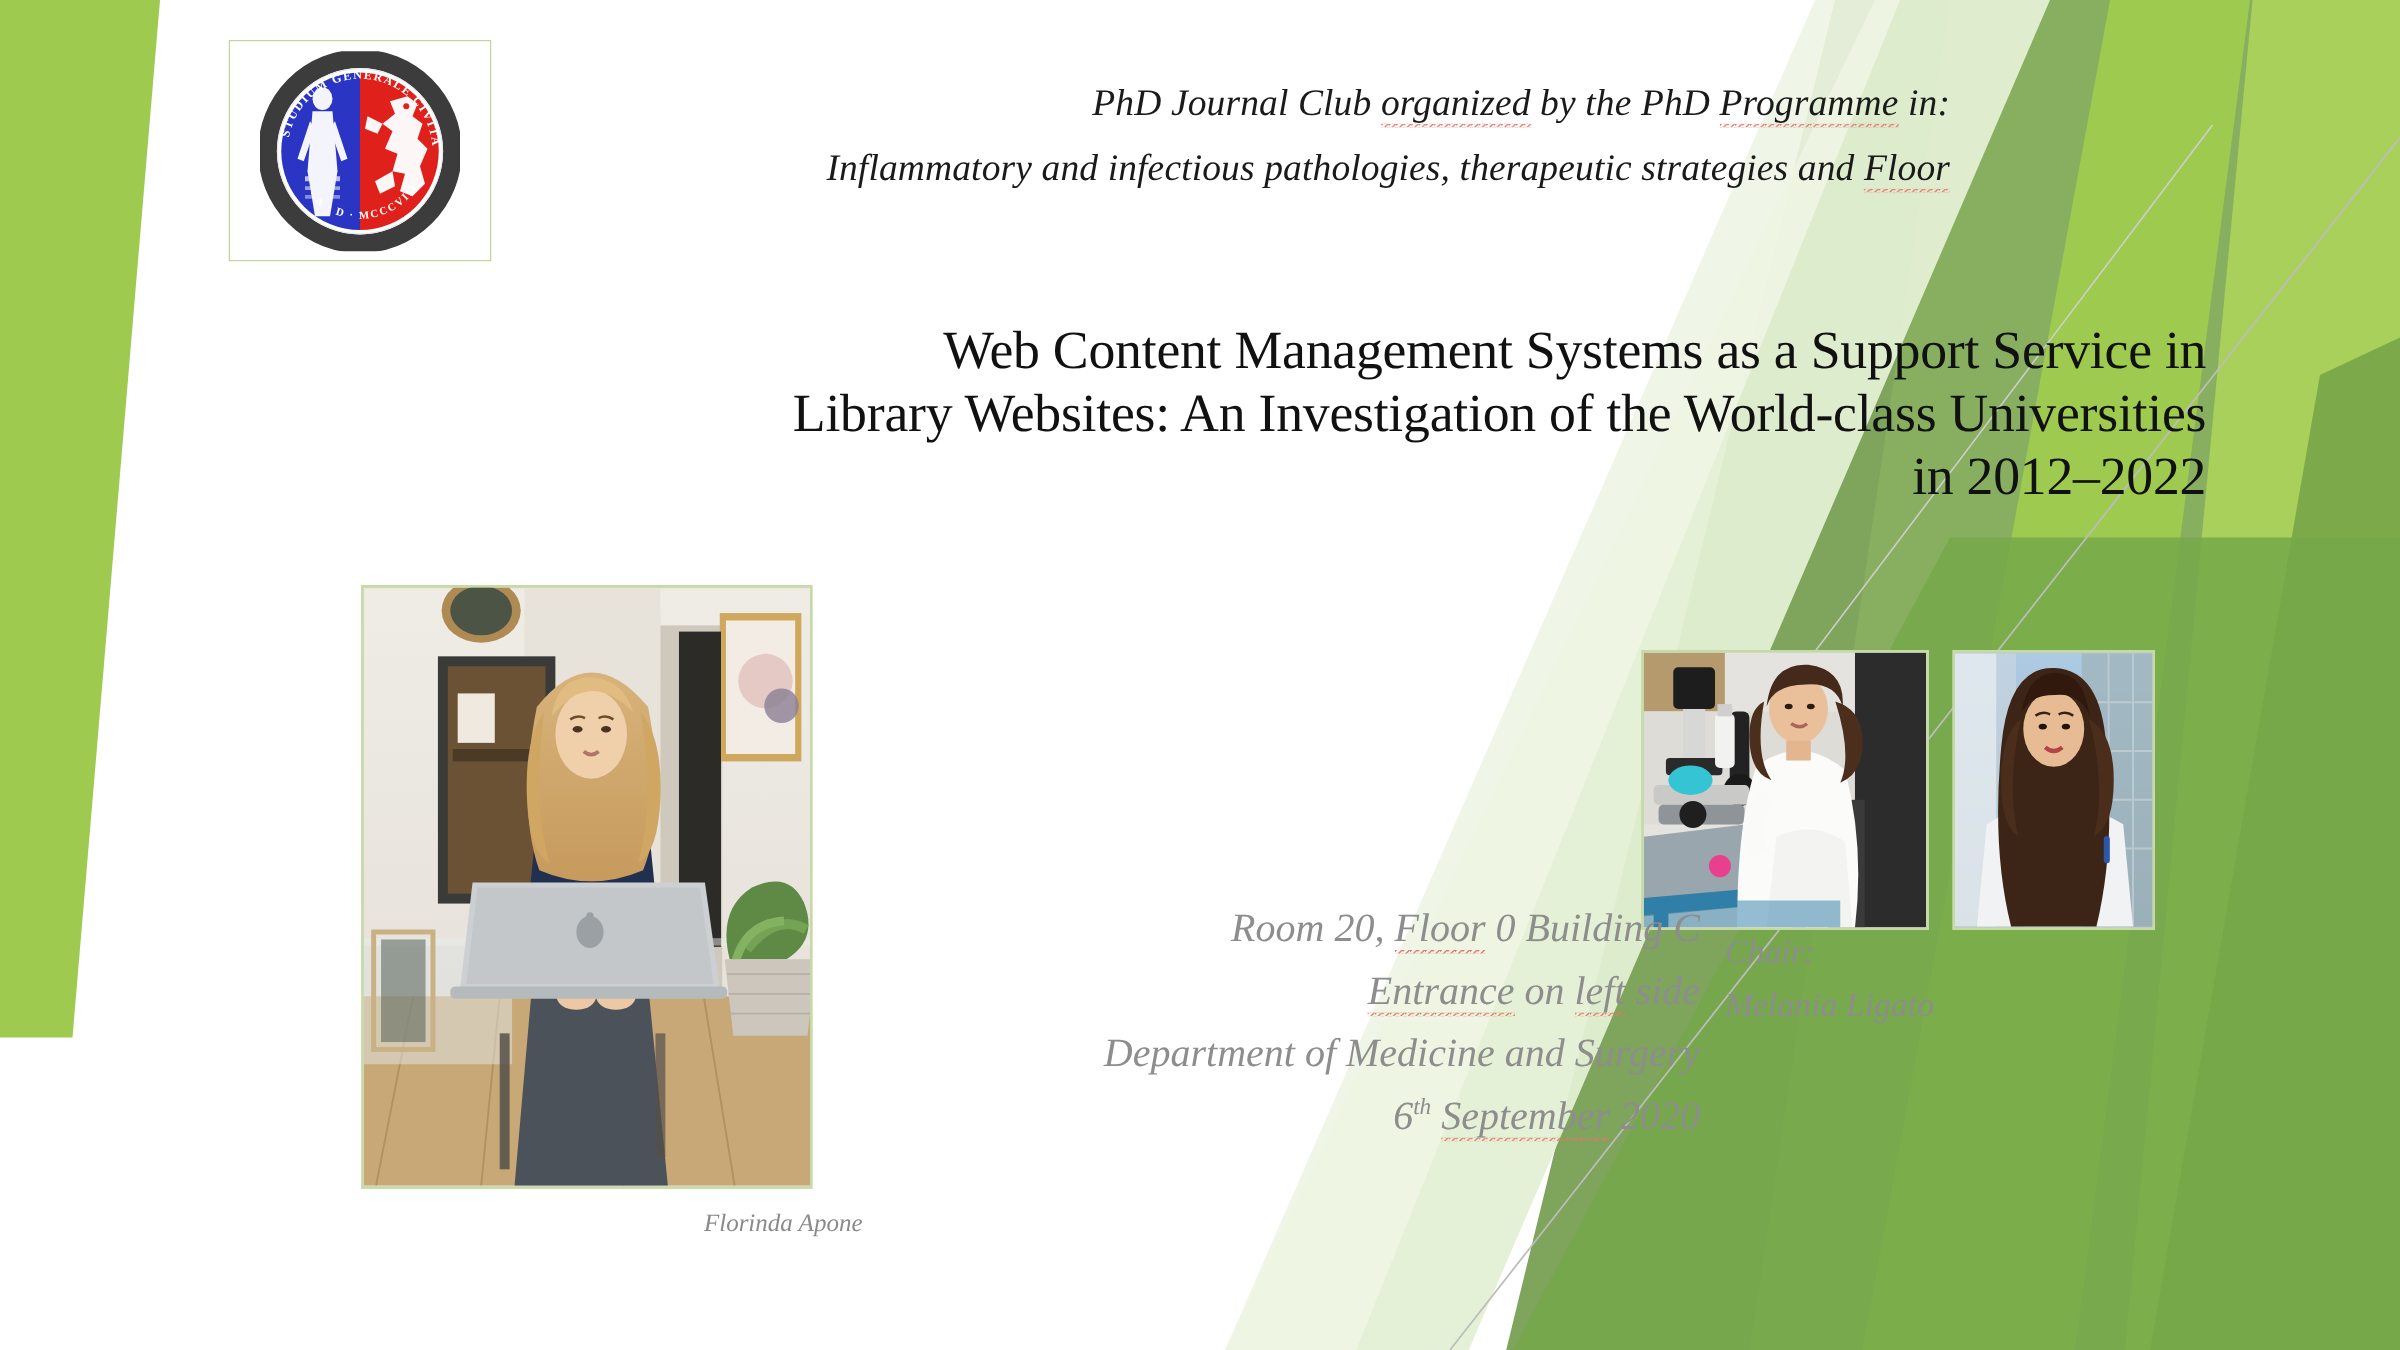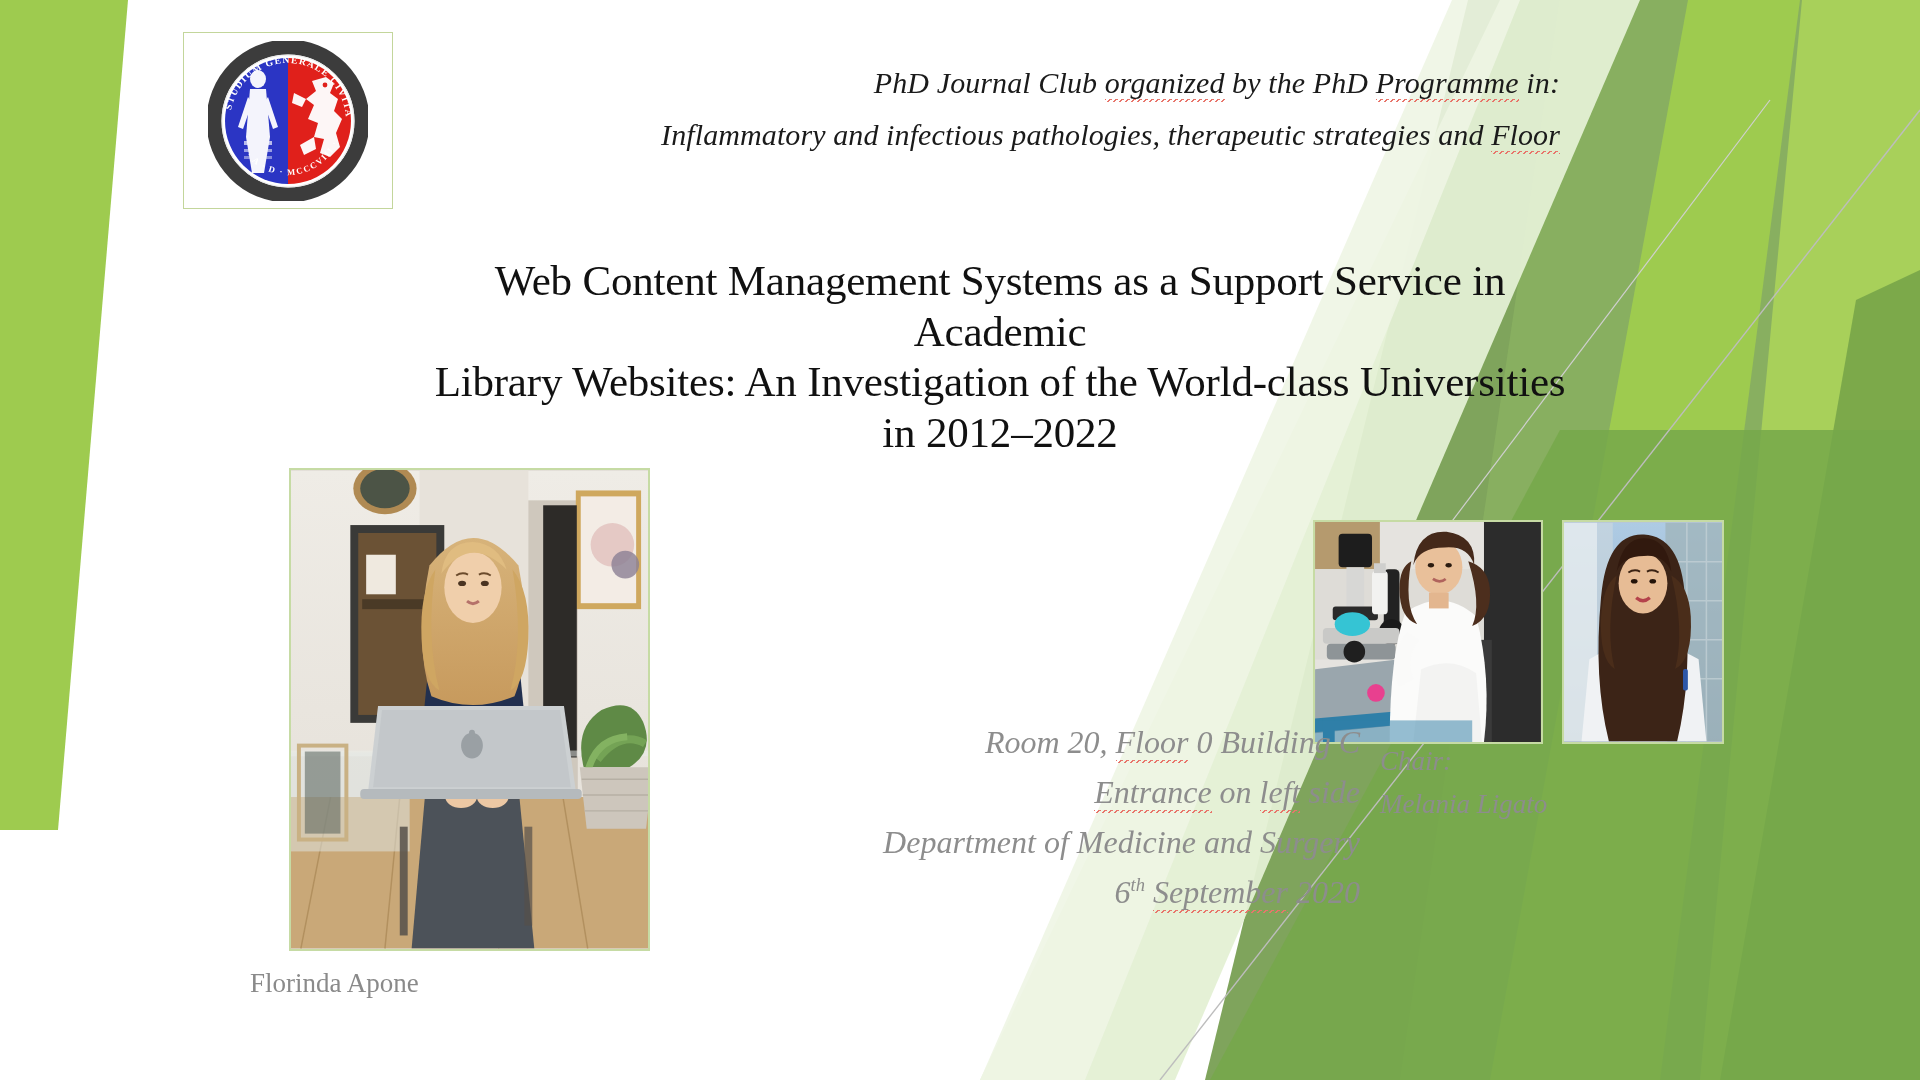--- a/index.html
+++ b/index.html
@@ -36,35 +36,35 @@
       repeating-linear-gradient(135deg,#e8756b 0 1.4px,transparent 1.4px 3.2px);
     background-repeat:repeat-x;
     background-size:6px 3px;
     background-position:0 100%;
     padding-bottom:3px;
   }
 
   
   .title-block{
     position:absolute;left:235px;top:256px;width:1530px;
-    text-align:center;color:#111111;
+    text-align:right;color:#111111;
     font-size:43px;line-height:1.18;letter-spacing:-.2px;
   }
   .title-line{display:block;}
 
   
   .photo-main{
     position:absolute;left:289px;top:468px;width:361px;height:483px;
     border:2px solid #c6dba4;box-sizing:border-box;overflow:hidden;
     background:#ded9d2;
   }
   .photo-main svg{display:block;width:100%;height:100%;}
   .caption-main{
-    position:absolute;left:250px;top:968px;width:440px;text-align:left;
-    font-size:27px;color:#8a8a8a;
+    position:absolute;left:250px;top:968px;width:440px;text-align:right;
+    font-style:italic;font-size:20px;color:#8a8a8a;
   }
 
   
   .photo-chair-a{
     position:absolute;left:1313px;top:520px;width:230px;height:224px;
     border:2px solid #c6dba4;box-sizing:border-box;overflow:hidden;background:#cfd5d9;
   }
   .photo-chair-b{
     position:absolute;left:1562px;top:520px;width:162px;height:224px;
     border:2px solid #c6dba4;box-sizing:border-box;overflow:hidden;background:#b9c6d4;
@@ -167,21 +167,20 @@
     <div class="header-line">
       <span>PhD Journal Club </span><span class="sp">organized</span><span> by the PhD </span><span class="sp">Programme</span><span> in:</span>
     </div>
     <div class="header-line">
       <span>Inflammatory and infectious pathologies, therapeutic strategies and </span><span class="sp">Floor</span>
     </div>
   </div>
 
   <div class="title-block">
     <span class="title-line">Web Content Management Systems as a Support Service in</span>
-    <span class="title-line">Academic</span>
     <span class="title-line">Library Websites: An Investigation of the World-class Universities</span>
     <span class="title-line">in 2012–2022</span>
   </div>
 
   <div class="photo-main">
     <svg viewBox="0 0 361 483" xmlns="http://www.w3.org/2000/svg">
       <defs>
         <linearGradient id="wallG" x1="0" y1="0" x2="0" y2="1">
           <stop offset="0" stop-color="#efece6"></stop>
             <stop offset="1" stop-color="#e3ded6"></stop>

